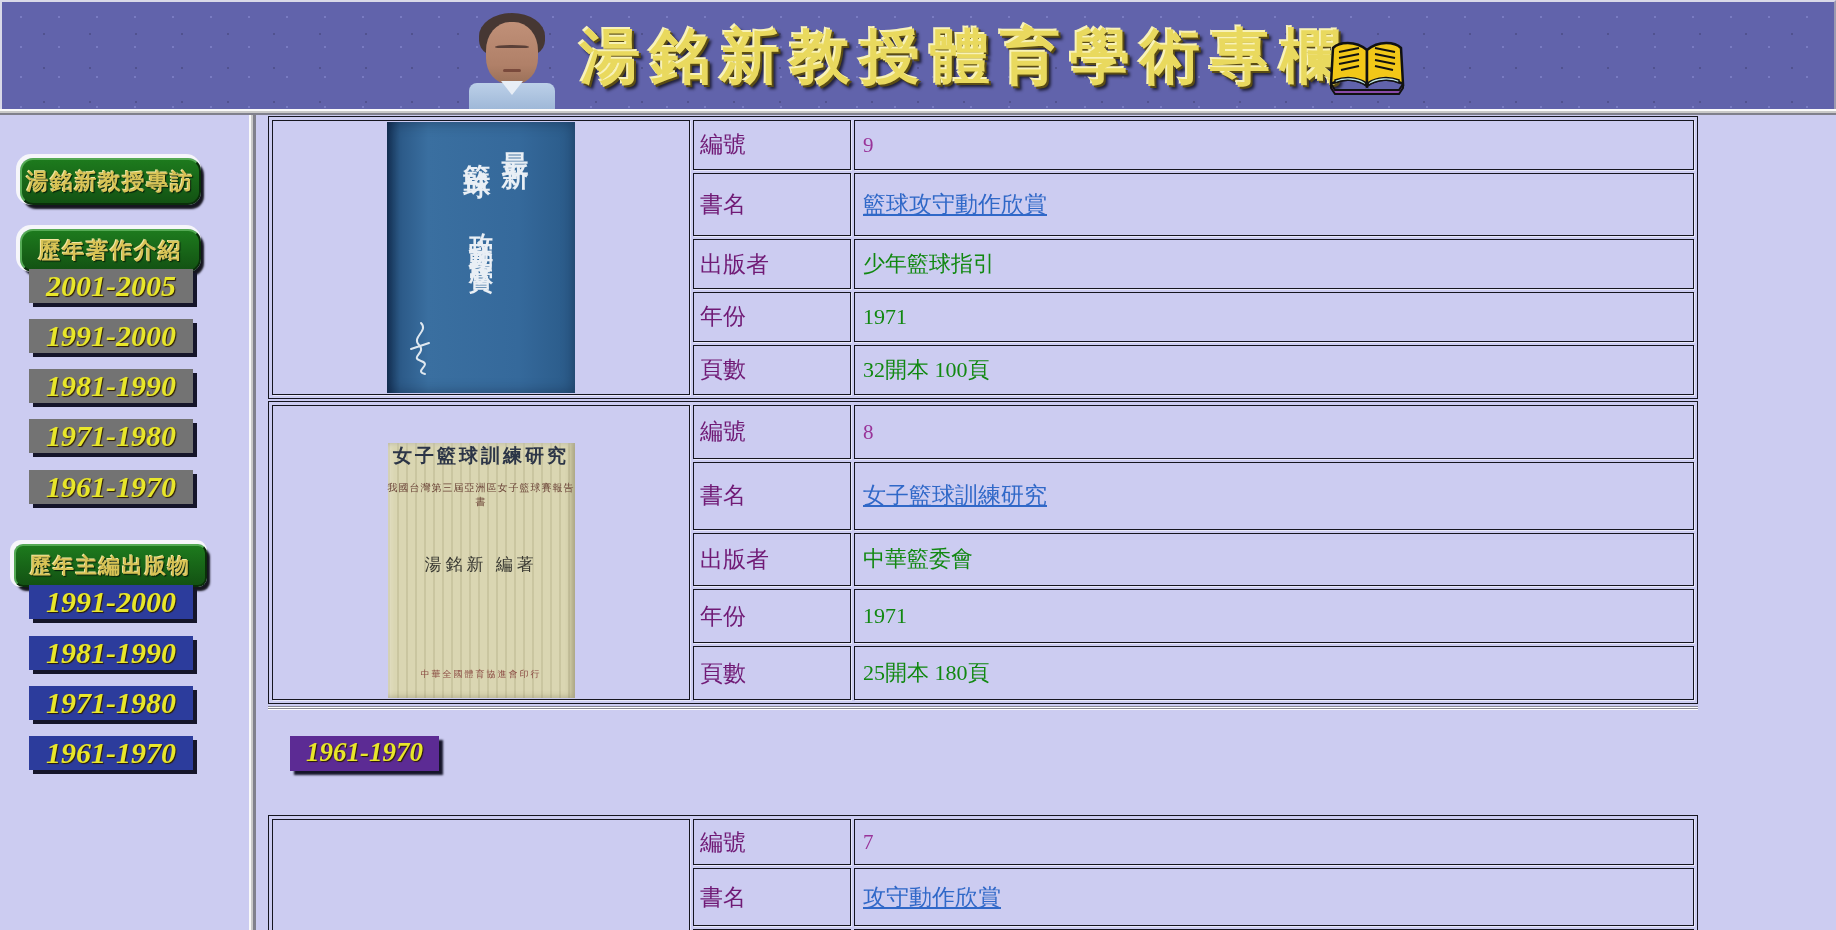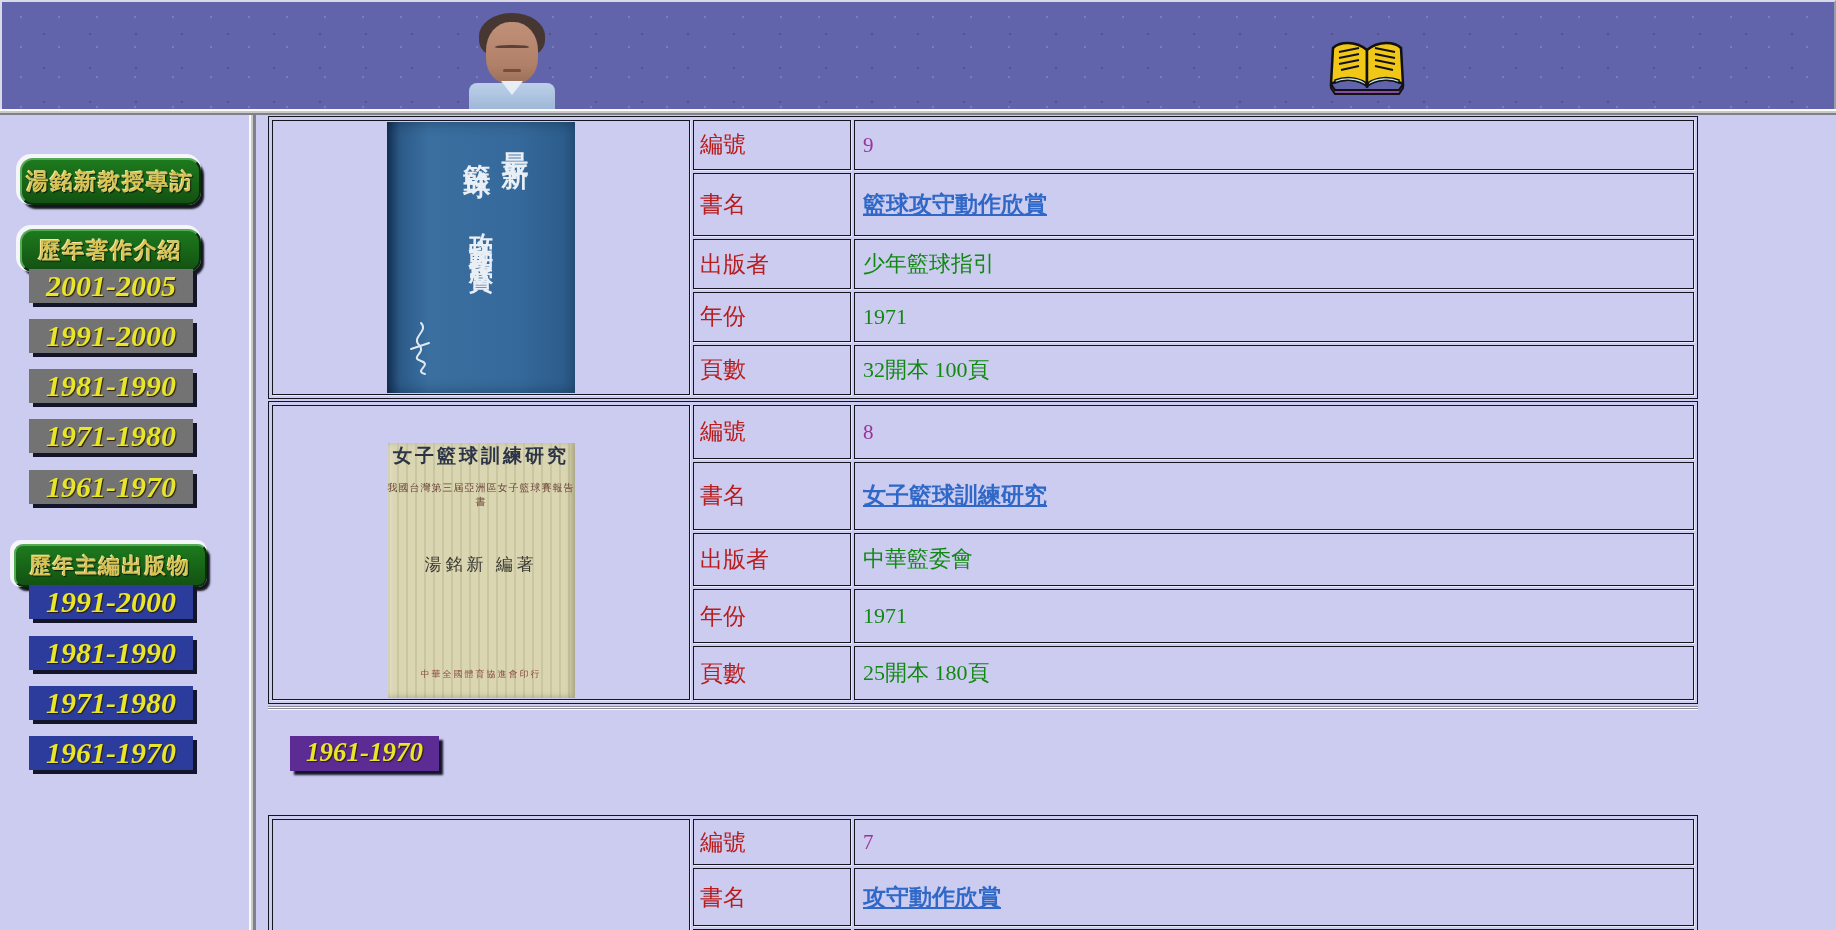--- a/index.html
+++ b/index.html
@@ -59,26 +59,26 @@
     text-shadow:1px 1px 1px #2a1a00; }
   .btn-purple { background:#737373; }
   .btn-blue   { background:#2c3c9c; }
 
   
   table.book { border-collapse:separate; border-spacing:3px; width:1430px;
     border:1px solid #15151f; background:#ccccf1; margin-bottom:2px; }
   table.book td { border:1px solid #15151f; vertical-align:middle;
     box-shadow:1px 1px 0 rgba(255,255,255,.55); }
   td.img-cell { width:418px; text-align:center; vertical-align:middle; padding:1px; }
-  td.lbl-cell { width:158px; padding:2px 6px; color:#b91c1c; font-size:23px; height:46px; }
+  td.lbl-cell { width:158px; padding:2px 6px; color:#701a75; font-size:23px; height:46px; }
   td.val-cell { padding:2px 8px; font-size:22px; }
   tr.r-title td { height:58px; }
   .v-num   { color:#993399; font-size:21px; }
   .v-green { color:#118811; }
-  a.book-link { color:#3068c8; text-decoration:underline; font-size:23px; cursor:pointer;font-weight:bold; }
+  a.book-link { color:#3068c8; text-decoration:underline; font-size:23px; cursor:pointer; }
 
   hr.rule { border:none; height:2px; width:1430px; margin:0;
     border-top:1px solid #8a8a96; border-bottom:1px solid #ffffff; }
   .rule1 { margin-top:12px; }
   .rule2 { margin-top:13px; }
 
   .section-badge { display:inline-block; margin:26px 0 0 22px; padding:1px 16px 3px 16px;
     background:#5c2b94; color:#e8e62a; font-style:italic; font-weight:bold; font-size:27px;
     box-shadow:4px 4px 2px 0 #15152a; text-shadow:1px 1px 1px #2a1a00; }
   .gap-after-badge { height:44px; }
@@ -110,20 +110,21 @@
 
 <div class="frame-top">
   <div class="portrait">
     <div class="hair"></div>
       <div class="face"></div>
       <div class="brow"></div>
     <div class="mouth"></div>
       <div class="shirt"></div>
       <div class="collar"></div>
   </div>
+  <div class="site-title">湯銘新教授體育學術專欄</div>
   <div class="book-icon">
     <svg width="84" height="64" viewBox="0 0 84 64">
       <path d="M6 52 L10 58 L74 58 L78 52 L78 56 L74 62 L10 62 L6 56 Z" fill="#8a4ba8" stroke="#111" stroke-width="2"></path>
       <path d="M42 18 C 30 8, 14 10, 8 16 L6 52 C 16 46, 32 46, 42 54 Z" fill="#f2c818" stroke="#111" stroke-width="2.5"></path>
       <path d="M42 18 C 54 8, 70 10, 76 16 L78 52 C 68 46, 52 46, 42 54 Z" fill="#f2c818" stroke="#111" stroke-width="2.5"></path>
       <path d="M10 48 C 20 44, 32 45, 40 50 L 42 54 C 32 47, 18 47, 10 51 Z" fill="#bfe8e4" stroke="#111" stroke-width="1.5"></path>
       <path d="M74 48 C 64 44, 52 45, 44 50 L 42 54 C 52 47, 66 47, 74 51 Z" fill="#bfe8e4" stroke="#111" stroke-width="1.5"></path>
       <g stroke="#111" stroke-width="2" fill="none">
         <path d="M14 20 L34 16"></path>
           <path d="M14 26 L34 22"></path>

